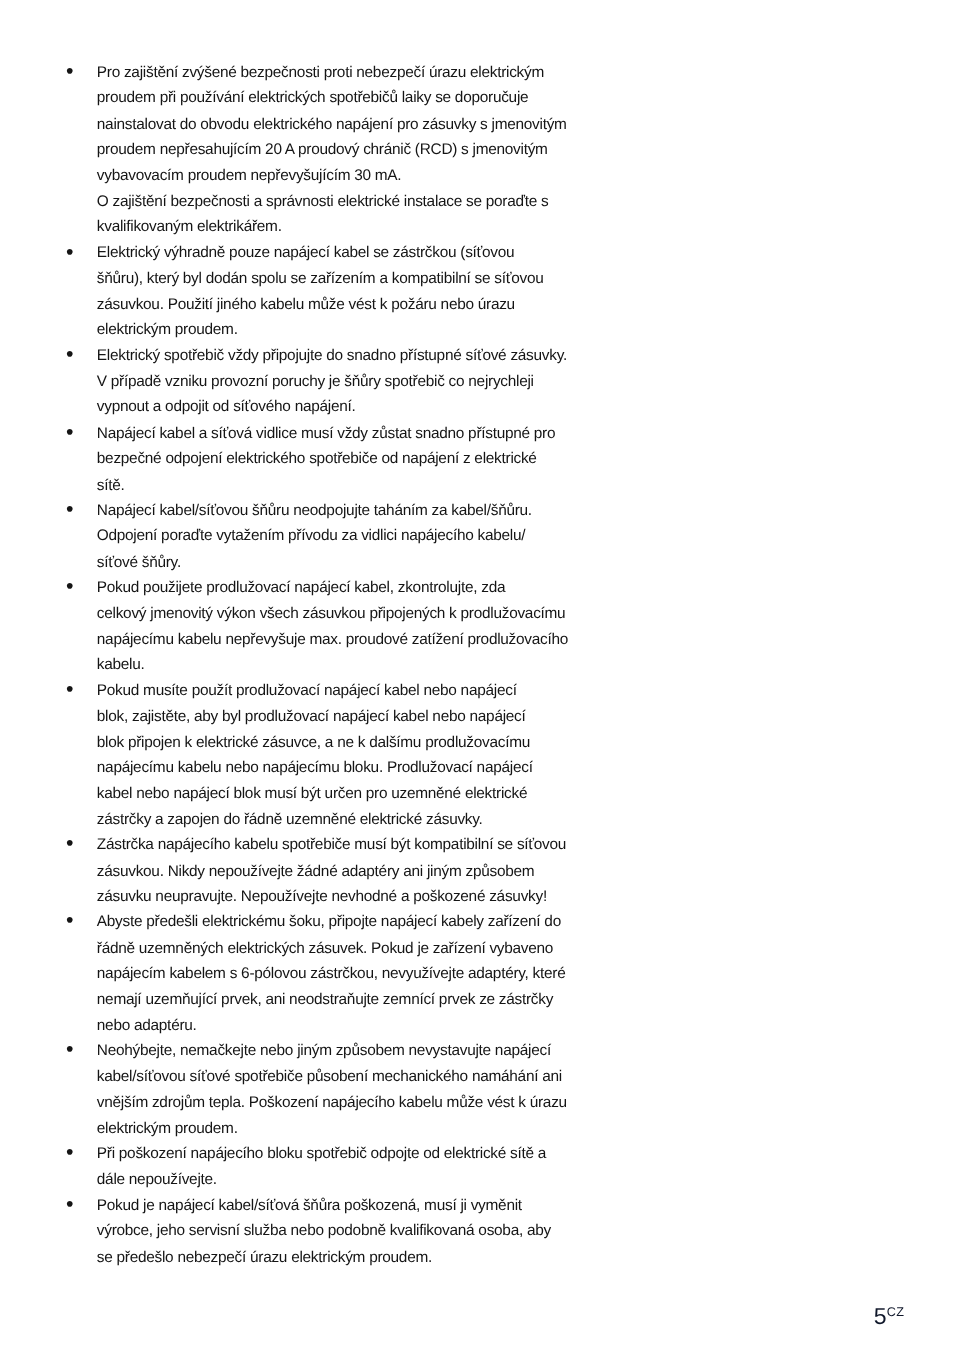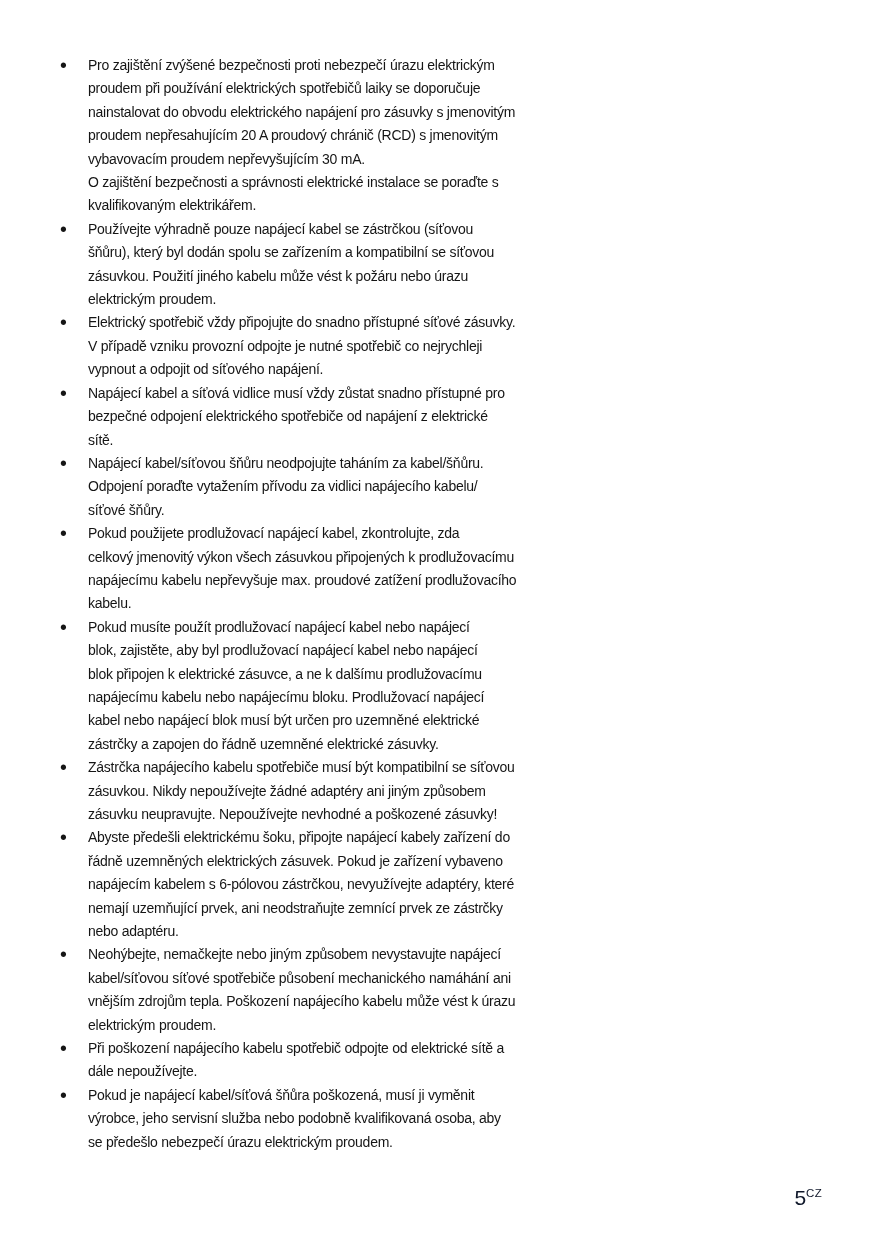--- a/index.html
+++ b/index.html
@@ -70,29 +70,29 @@
         <div class="item-text">Pro zajištění zvýšené bezpečnosti proti nebezpečí úrazu elektrickým
 proudem při používání elektrických spotřebičů laiky se doporučuje
 nainstalovat do obvodu elektrického napájení pro zásuvky s jmenovitým
 proudem nepřesahujícím 20 A proudový chránič (RCD) s jmenovitým
 vybavovacím proudem nepřevyšujícím 30 mA.
 O zajištění bezpečnosti a správnosti elektrické instalace se poraďte s
 kvalifikovaným elektrikářem.</div>
       </li>
       <li>
         <span class="bullet-marker">•</span>
-        <div class="item-text">Používejte výhradně pouze napájecí kabel se zástrčkou (síťovou
+        <div class="item-text">Elektrický výhradně pouze napájecí kabel se zástrčkou (síťovou
 šňůru), který byl dodán spolu se zařízením a kompatibilní se síťovou
 zásuvkou. Použití jiného kabelu může vést k požáru nebo úrazu
 elektrickým proudem.</div>
       </li>
       <li>
         <span class="bullet-marker">•</span>
         <div class="item-text">Elektrický spotřebič vždy připojujte do snadno přístupné síťové zásuvky.
-V případě vzniku provozní odpojte je nutné spotřebič co nejrychleji
+V případě vzniku provozní poruchy je šňůry spotřebič co nejrychleji
 vypnout a odpojit od síťového napájení.</div>
       </li>
       <li>
         <span class="bullet-marker">•</span>
         <div class="item-text">Napájecí kabel a síťová vidlice musí vždy zůstat snadno přístupné pro
 bezpečné odpojení elektrického spotřebiče od napájení z elektrické
 sítě.</div>
       </li>
       <li>
         <span class="bullet-marker">•</span>
@@ -132,21 +132,21 @@
       </li>
       <li>
         <span class="bullet-marker">•</span>
         <div class="item-text">Neohýbejte, nemačkejte nebo jiným způsobem nevystavujte napájecí
 kabel/síťovou síťové spotřebiče působení mechanického namáhání ani
 vnějším zdrojům tepla. Poškození napájecího kabelu může vést k úrazu
 elektrickým proudem.</div>
       </li>
       <li>
         <span class="bullet-marker">•</span>
-        <div class="item-text">Při poškození napájecího kabelu spotřebič odpojte od elektrické sítě a
+        <div class="item-text">Při poškození napájecího bloku spotřebič odpojte od elektrické sítě a
 dále nepoužívejte.</div>
       </li>
       <li>
         <span class="bullet-marker">•</span>
         <div class="item-text">Pokud je napájecí kabel/síťová šňůra poškozená, musí ji vyměnit
 výrobce, jeho servisní služba nebo podobně kvalifikovaná osoba, aby
 se předešlo nebezpečí úrazu elektrickým proudem.</div>
       </li>
     </ul>
   </div>

